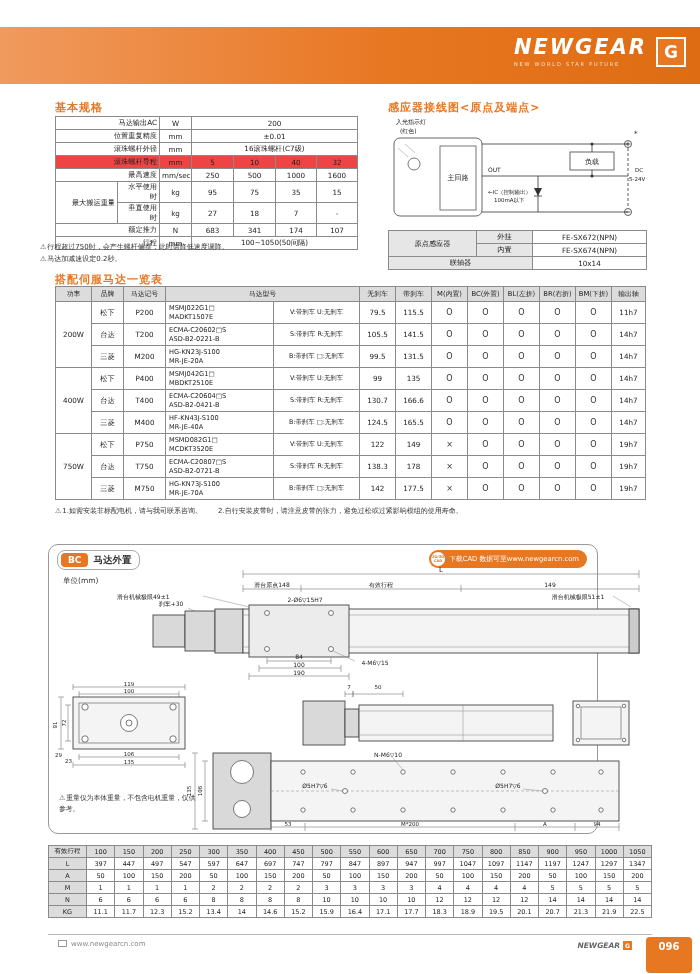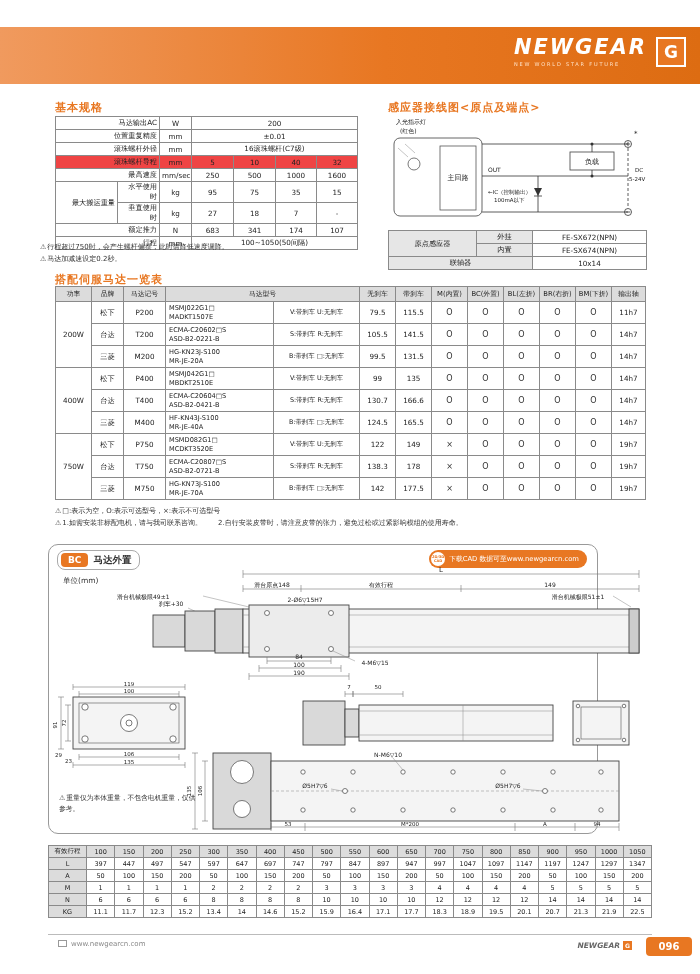--- a/index.html
+++ b/index.html
@@ -56,21 +56,21 @@
   .prtd{stroke:#444;stroke-width:0.9;fill:#d9d9d9}
   .hole{stroke:#444;stroke-width:0.7;fill:#fff}
   .wire{stroke:#333;stroke-width:0.8;fill:none}
   .dash{stroke-dasharray:3 2}
   
   #footer-line{left:48px;top:934px;width:604px;height:1px;background:#bbb}
   #footer-left{left:58px;top:940px;font-size:7px;color:#888;display:flex;align-items:flex-start}
   #monitor-icon{display:inline-block;width:9px;height:7px;border:1px solid #999;margin-right:4px}
   #footer-brand{right:68px;top:941px;font-size:7.5px;font-weight:bold;font-style:italic;color:#666;display:flex;align-items:center}
   #footer-glyph{display:inline-block;width:9px;height:9px;background:#e87722;color:#fff;font-size:6px;line-height:9px;text-align:center;margin-left:3px;font-style:normal}
-  #page-badge{right:8px;top:937px;width:46px;height:19px;background:#e87722;border-radius:4px;color:#fff;font-weight:bold;font-size:10px;text-align:center;line-height:19px}
+  #page-badge{right:8px;top:937px;width:46px;height:36px;background:#e87722;border-radius:4px;color:#fff;font-weight:bold;font-size:10px;text-align:center;line-height:19px}
 </style>
 </head>
 <body>
 
 <div id="topbar" class="abs">
   <div id="brand-wrap">
     <div id="brand-text">
       <div id="brand">NEWGEAR</div>
       <div id="tagline">NEW WORLD STAR FUTURE</div>
     </div>
@@ -397,21 +397,20 @@
         <td class="mark">×</td>
         <td class="mark">O</td>
         <td class="mark">O</td>
         <td class="mark">O</td>
         <td class="mark">O</td>
         <td>19h7</td>
       </tr>
     </tbody>
 </table>
 <div class="abs notes" style="left:55px;top:506px" id="motor-notes">
-    <div><span class="warn">⚠</span><span>□:表示为空，O:表示可选型号，×:表示不可选型号</span></div>
     <div><span class="warn">⚠</span><span>1.如需安装非标配电机，请与我司联系咨询。</span><span style="margin-left: 16px;">2.自行安装皮带时，请注意皮带的张力，避免过松或过紧影响模组的使用寿命。</span></div>
   </div>
 
 <div id="draw-box" class="abs">
   <div id="bc-wrap">
     <span id="bc-chip">BC</span>
     <span id="bc-label">马达外置</span>
   </div>
   <div id="unit-label">单位(mm)</div>
   <div id="cad-badge">

